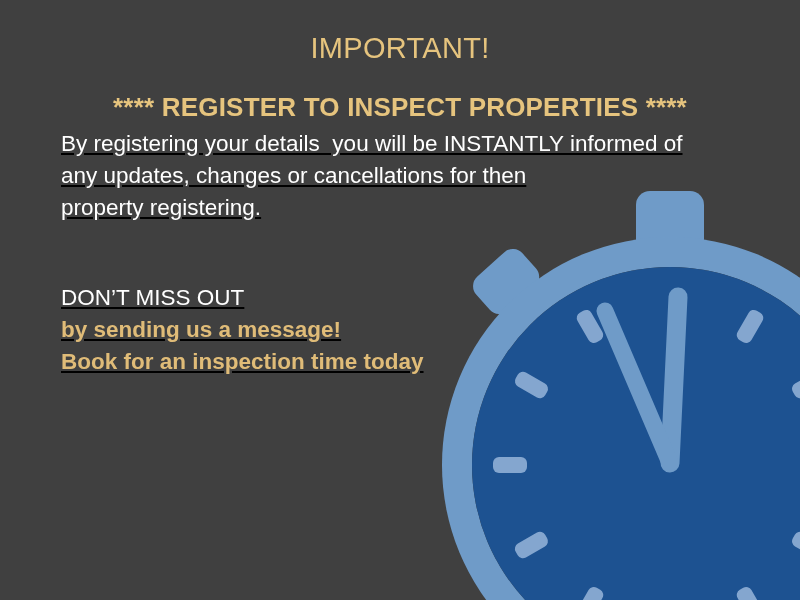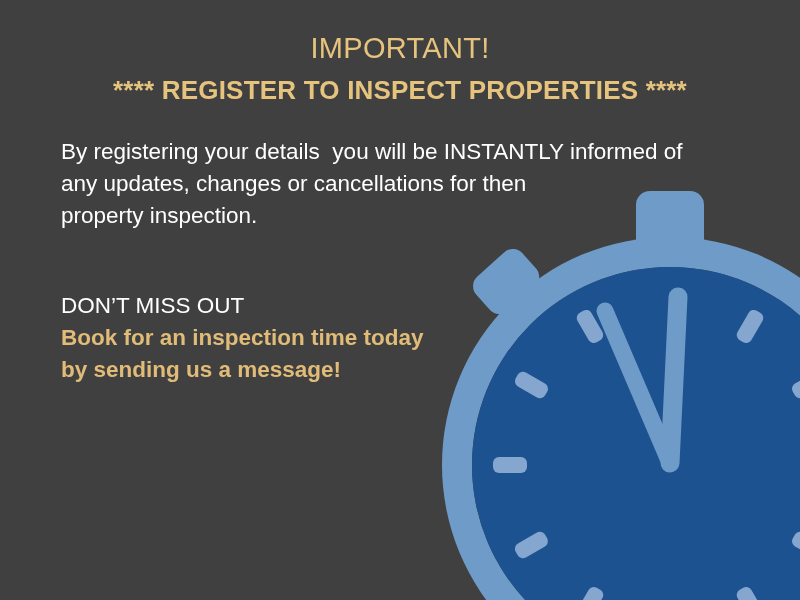--- a/index.html
+++ b/index.html
@@ -52,29 +52,30 @@
     font-size: 29px;
     font-weight: 400;
     line-height: 36px;
     letter-spacing: 0.3px;
   }
   .headline-2 {
     color: #e6c47e;
     font-size: 26px;
     font-weight: bold;
     line-height: 34px;
-    margin-top: 7px;
+    margin-top: 24px;
     letter-spacing: 0.2px;
   }
 
   #body-block {
     position: absolute;
     left: 61px;
-    top: 136px;
+    top: 128px;
     width: 660px;
+    text-decoration: underline;
   }
   .para {
     margin: 0;
   }
   .line {
     color: #ffffff;
     font-size: 22.5px;
     line-height: 32px;
     font-weight: 400;
     white-space: pre;
@@ -169,31 +170,31 @@
     <div id="headline-block">
       <div class="headline-1">IMPORTANT!</div>
       <div class="headline-2">****  REGISTER TO INSPECT PROPERTIES ****</div>
     </div>
 
     <div id="body-block">
 
       <div class="para">
         <div class="line">By registering your details  you will be INSTANTLY informed of</div>
         <div class="line">any updates, changes or cancellations for then</div>
-        <div class="line">property inspection.</div>
+        <div class="line">property registering.</div>
       </div>
 
       <div class="spacer"></div>
 
       <div class="para">
       </div>
 
       <div class="spacer-sm"></div>
 
       <div class="para">
         <div class="line">DON’T MISS OUT</div>
+        <div class="line gold">by sending us a message!</div>
         <div class="line gold">Book for an inspection time today</div>
-        <div class="line gold">by sending us a message!</div>
       </div>
 
     </div>
   </div>
 </div>
 
 </body></html>

